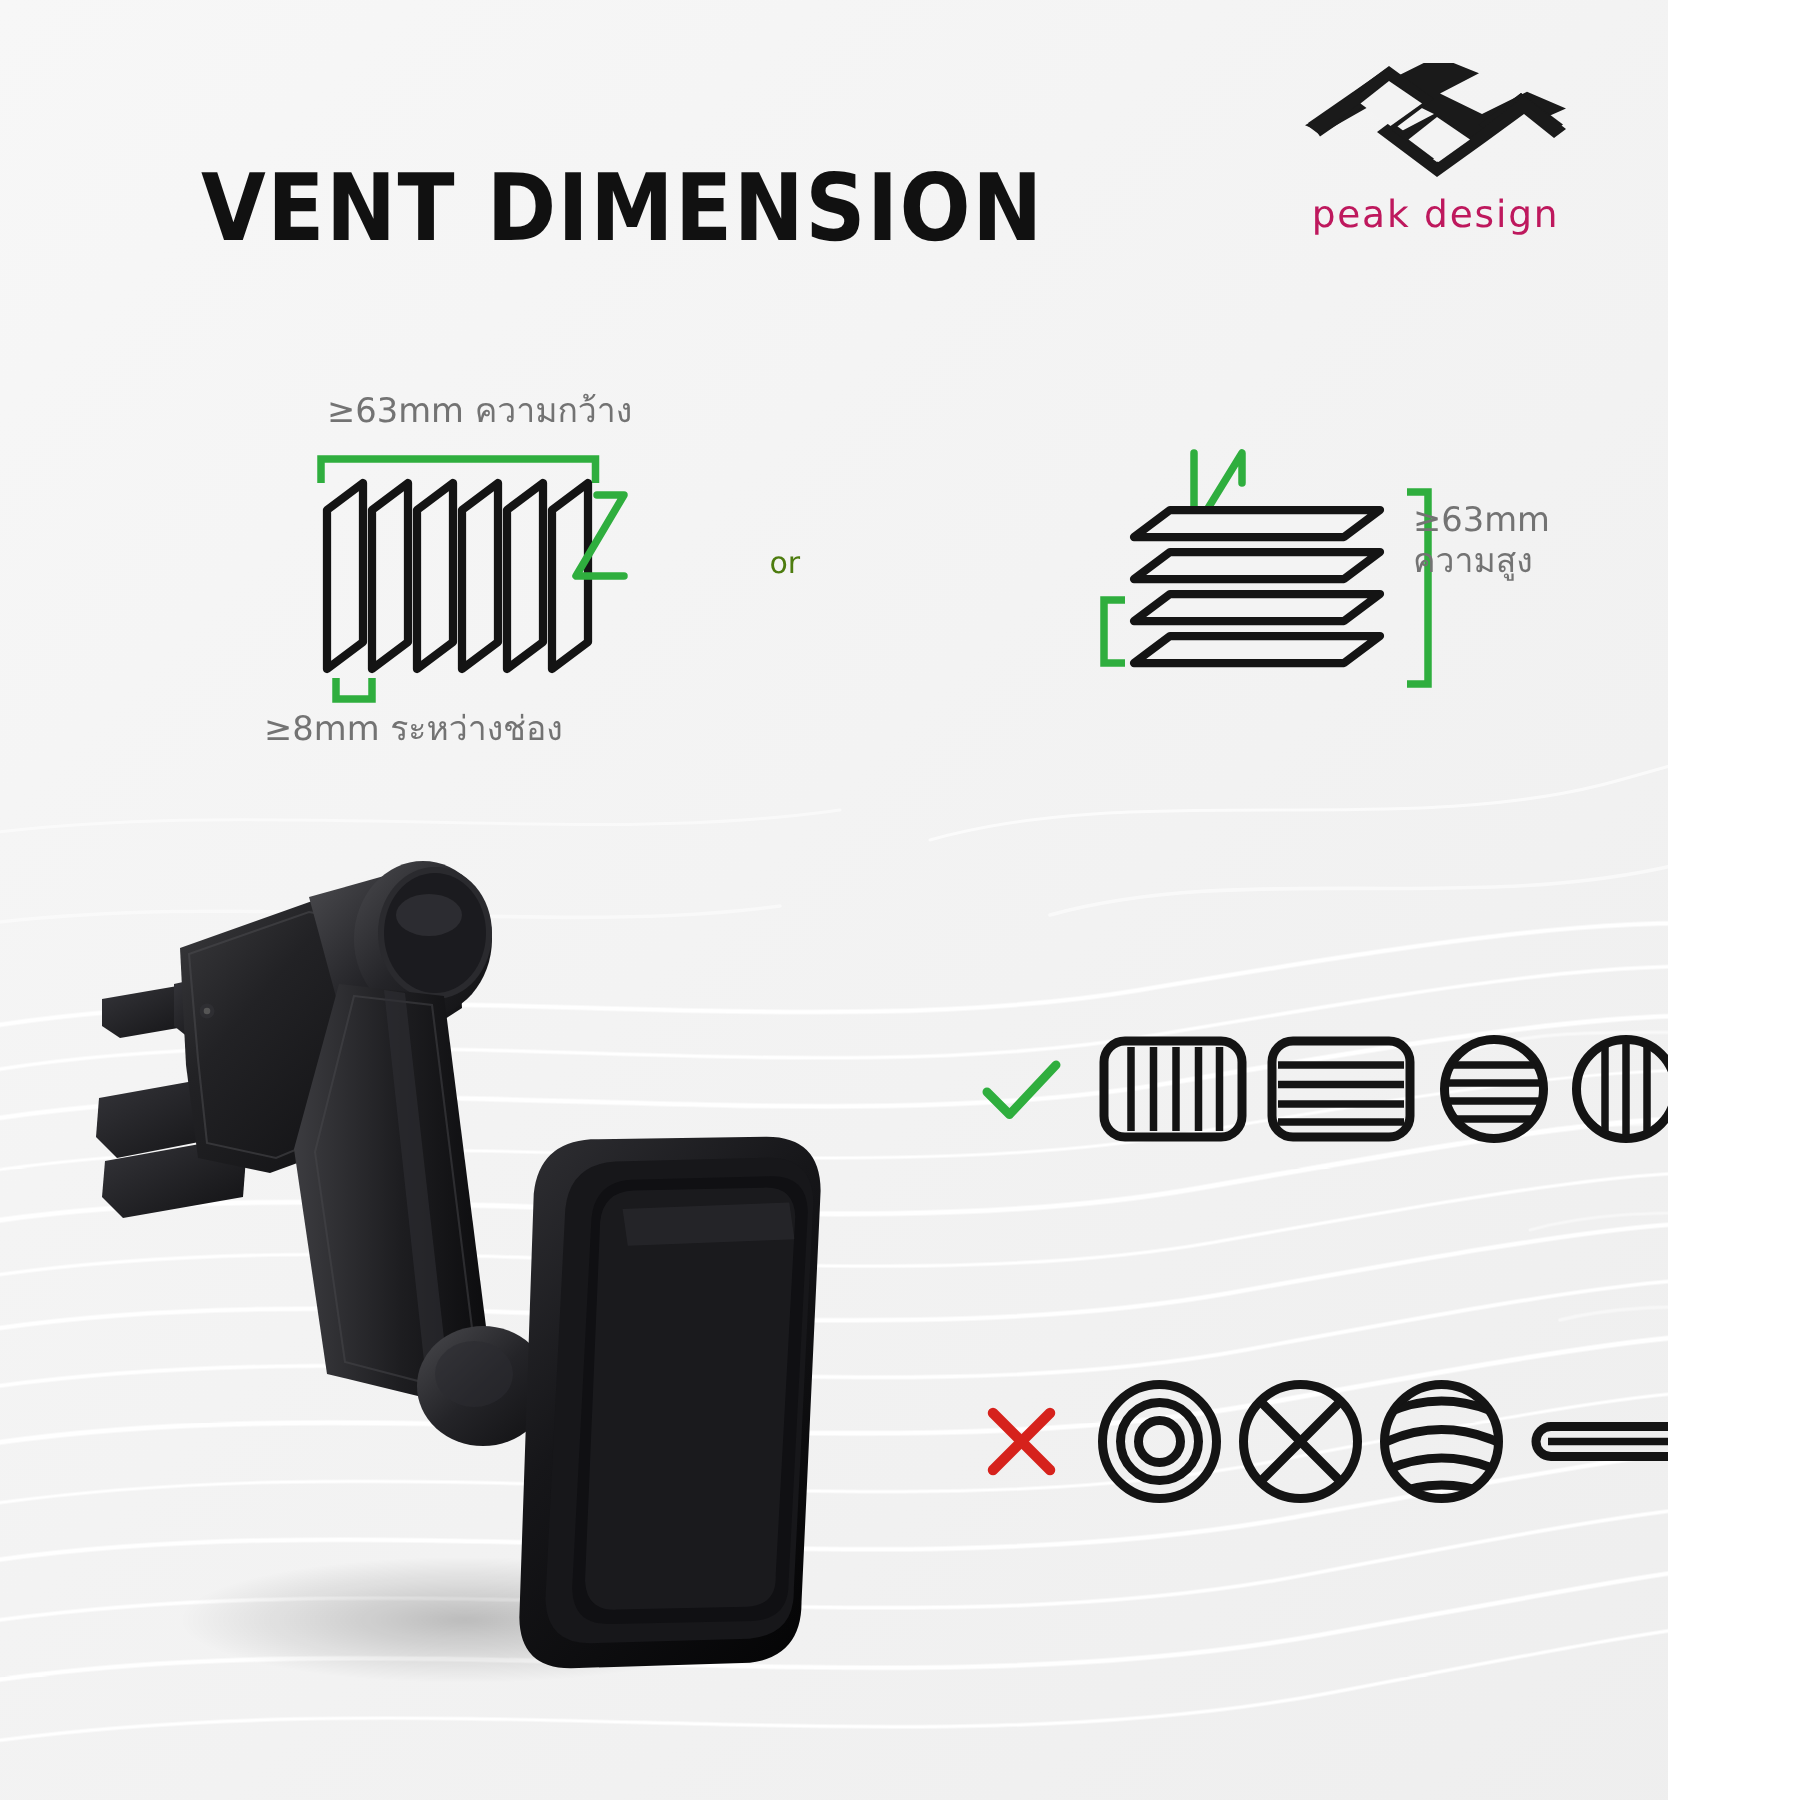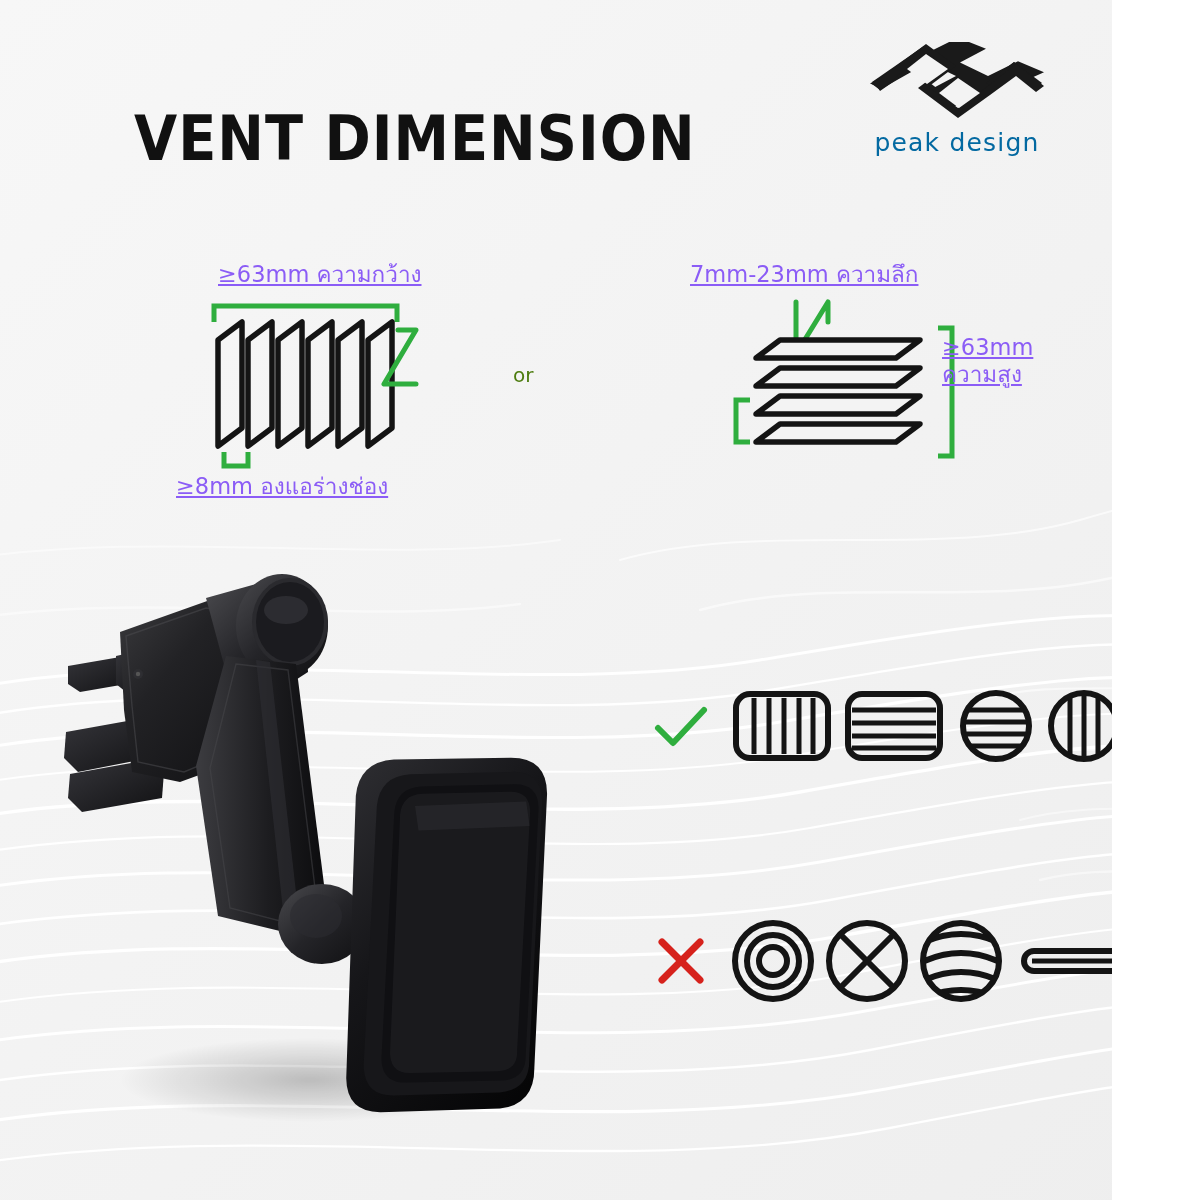--- a/index.html
+++ b/index.html
@@ -41,34 +41,33 @@
     position: absolute;
     right: 40px;
     top: 42px;
     width: 230px;
     text-align: center;
   }
   #brand-wordmark {
     margin-top: 4px;
     font-size: 25px;
     letter-spacing: 1.2px;
-    color: #0369a1;
+    color: #be185d;
     font-weight: 400;
   }
 
   
   .diagram { position: absolute; }
   .dim-label {
     position: absolute;
     font-size: 22.5px;
-    color: #8b5cf6;
+    color: #737373;
     line-height: 1.15;
     white-space: nowrap;
     font-weight: 400;
-    text-decoration: underline;
   }
   .or-text {
     position: absolute;
     left: 513px;
     top: 363px;
     font-size: 20px;
     color: #4d7c0f;
   }
 
   
@@ -174,28 +173,27 @@
         <path d="M168 40 L192 22 L192 128 L168 146 Z"></path>
         <path d="M198 40 L222 22 L222 128 L198 146 Z"></path>
       </g>
 
       <path d="M228 30 L246 30 L214 84 L246 84" fill="none" stroke="#2fae3e" stroke-width="5" stroke-linejoin="round" stroke-linecap="round"></path>
 
       <path d="M54 152 L54 166 L78 166 L78 152" fill="none" stroke="#2fae3e" stroke-width="5"></path>
     </svg>
 
 
-    <div class="dim-label" style="left:6px; top:212px;">≥8mm  องแอร่างช่อง</div>
+    <div class="dim-label" style="left:6px; top:212px;">≥8mm  ระหว่างช่อง</div>
   </div>
 
   <div class="or-text layer">or</div>
 
   <div class="diagram layer" style="left:620px; top:262px; width:440px; height:230px;">
 
-    <div class="dim-label" style="left:70px; top:0px;">7mm-23mm  ความลึก</div>
 
     <svg width="440" height="200" viewBox="0 0 440 200" style="position:absolute; left:0; top:34px;">
 
       <path d="M176 6 L176 58 L208 6 L208 26" fill="none" stroke="#2fae3e" stroke-width="5" stroke-linejoin="round" stroke-linecap="round"></path>
 
       <g fill="#f3f3f3" stroke="#141414" stroke-width="5.5" stroke-linejoin="round" stroke-linecap="round">
         <path d="M136 146 L160 128 L300 128 L276 146 Z"></path>
         <path d="M136 118 L160 100 L300 100 L276 118 Z"></path>
         <path d="M136 90 L160 72 L300 72 L276 90 Z"></path>
         <path d="M136 62 L160 44 L300 44 L276 62 Z"></path>

